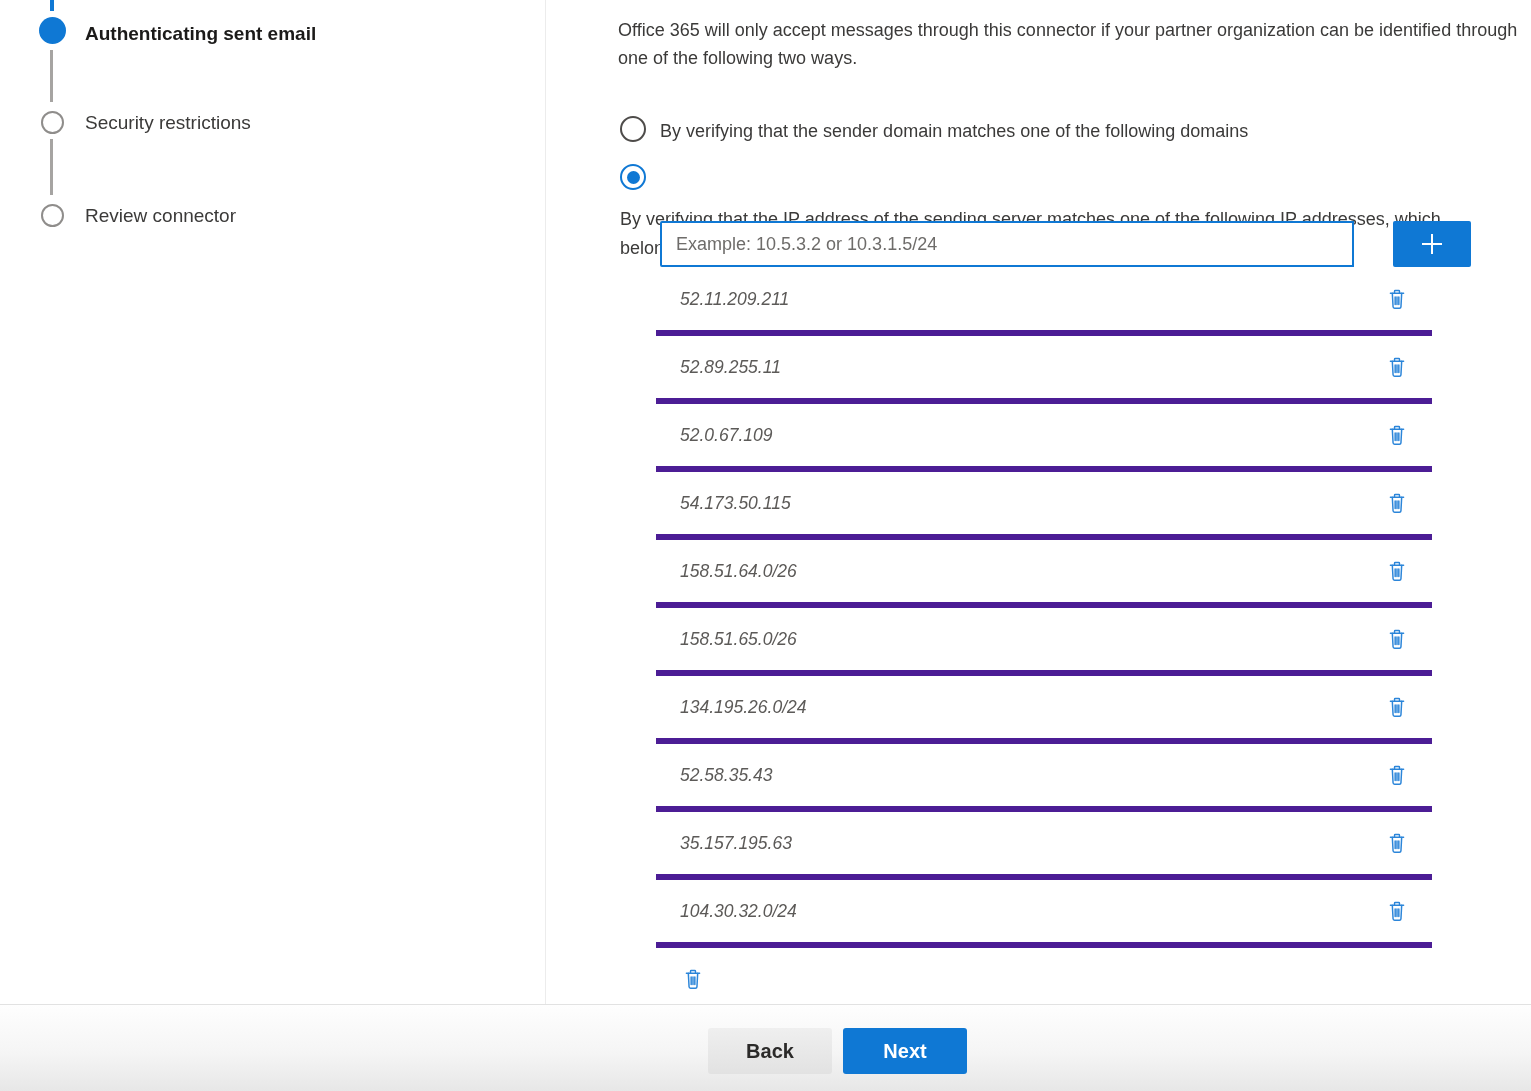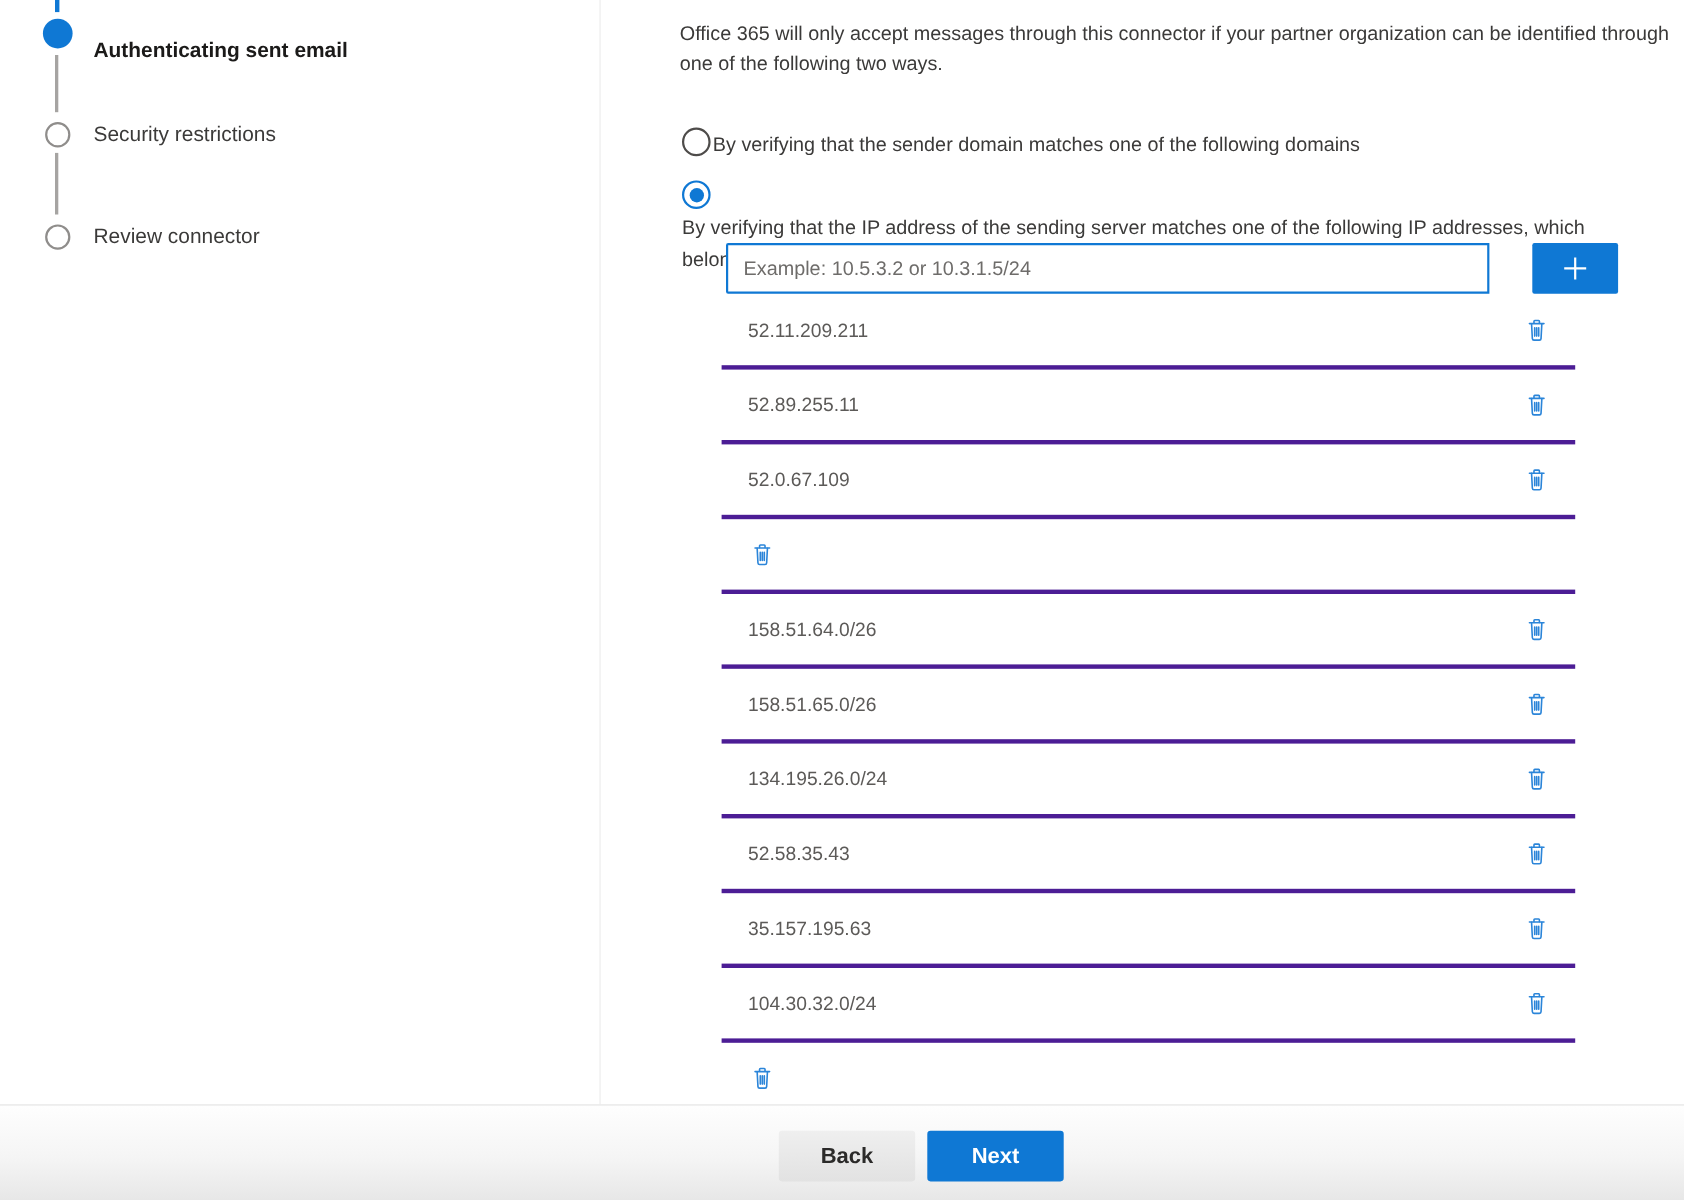--- a/index.html
+++ b/index.html
@@ -38,34 +38,34 @@
     width: 23px; height: 23px; border-radius: 50%;
     border: 2.5px solid #8f8d8b; background: #fff;
   }
   .step-circle.s2 { top: 111px; }
   .step-circle.s3 { top: 204px; }
   .step-label {
     position: absolute; left: 85px;
     font-size: 19px; line-height: 26px; color: #3b3a39;
     white-space: nowrap;
   }
-  .step-label.active { top: 34px; font-weight: bold; color: #1b1a19; }
+  .step-label.active { top: 21px; font-weight: bold; color: #1b1a19; }
   .step-label.s2 { top: 110px; }
   .step-label.s3 { top: 203px; }
 
   
   .content-area {
     position: absolute; left: 618px; top: 0;
     width: 913px; height: 1003px; overflow: hidden;
   }
   .intro {
     position: absolute; top: 16px; left: 0;
     width: 906px; font-size: 18px; line-height: 28px; color: #3b3a39;
   }
-  .option { position: absolute; left: 2px; display: flex; gap: 2px; }
+  .option { position: absolute; left: 2px; display: flex; gap: 14px; }
   .option.o1 { top: 116px; }
   .option.o2 { top: 164px; width: 862px; flex-direction: column; }
   .radio {
     flex: 0 0 auto;
     width: 26px; height: 26px; border-radius: 50%;
     border: 2px solid #4e4c4a; background: #fff;
     display: flex; align-items: center; justify-content: center;
     cursor: pointer;
   }
   .radio.selected { border-color: var(--accent); }
@@ -86,21 +86,22 @@
     width: 78px; height: 46px; border: none;
     background: var(--accent); border-radius: 2px;
     display: flex; align-items: center; justify-content: center;
     cursor: pointer; margin-left: 0;
   }
 
   .ip-list { position: absolute; top: 268px; left: 38px; width: 776px; }
   .ip-row {
     height: 68px; display: flex; align-items: center;
     padding: 0 22px 0 24px;
-    border-bottom: 4px solid #4c1d95;
+    border-bottom: 6px solid #4c1d95;
+    font-style: italic;
   }
   .ip-value { flex: 1; font-size: 17.5px; color: #5c5a58; }
   .trash-btn {
     border: none; background: transparent; padding: 2px;
     cursor: pointer; display: flex; align-items: center; justify-content: center;
   }
 
   
   .footer {
     position: absolute; left: 0; top: 1004px;
@@ -202,20 +203,21 @@
             <g fill="none" stroke="#2b85d9" stroke-width="1.6" stroke-linecap="round" stroke-linejoin="round">
               <path d="M9.3 5.2V3.4a.8.8 0 0 1 .8-.8h3.8a.8.8 0 0 1 .8.8v1.8"></path>
               <path d="M4.8 5.6h14.4"></path>
               <path d="M6.9 5.8l.8 14.7a1.6 1.6 0 0 0 1.6 1.5h5.4a1.6 1.6 0 0 0 1.6-1.5l.8-14.7"></path>
               <path d="M10 9.8v8.2M12 9.8v8.2M14 9.8v8.2"></path>
             </g>
           </svg>
         </button>
     </div>
     <div class="ip-row">
+      <span class="ip-value">54.173.50.115</span>
       <button class="trash-btn">
           <svg width="22" height="23" viewBox="0 0 24 25">
             <g fill="none" stroke="#2b85d9" stroke-width="1.6" stroke-linecap="round" stroke-linejoin="round">
               <path d="M9.3 5.2V3.4a.8.8 0 0 1 .8-.8h3.8a.8.8 0 0 1 .8.8v1.8"></path>
               <path d="M4.8 5.6h14.4"></path>
               <path d="M6.9 5.8l.8 14.7a1.6 1.6 0 0 0 1.6 1.5h5.4a1.6 1.6 0 0 0 1.6-1.5l.8-14.7"></path>
               <path d="M10 9.8v8.2M12 9.8v8.2M14 9.8v8.2"></path>
             </g>
           </svg>
         </button>

